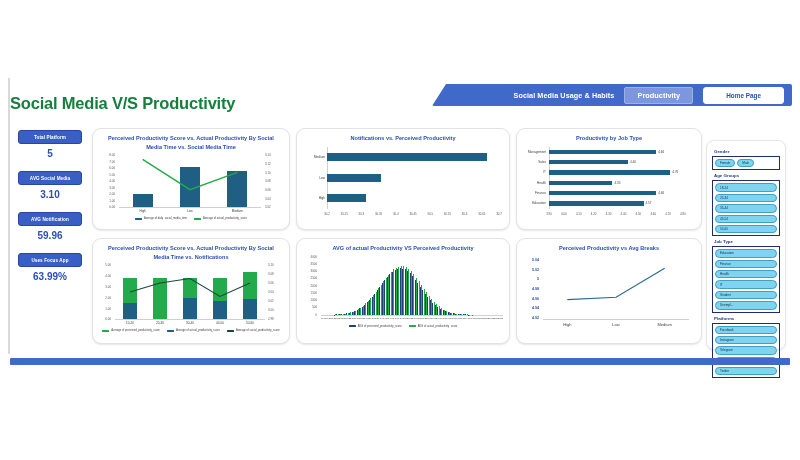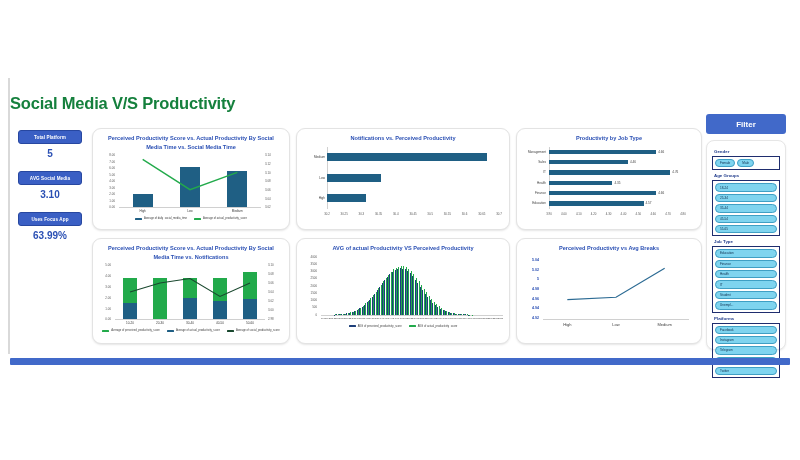--- a/index.html
+++ b/index.html
@@ -97,32 +97,42 @@
 </head>
 <body>
 
 <div id="app">
 
   <div class="canvas"></div>
   <div class="canvas-left-rule"></div>
 
   <div class="page-title">Social Media V/S Productivity</div>
 
+  <div class="nav-band">
+    <div class="nav-inner">
+      <div class="nav-label">Social Media Usage &amp; Habits</div>
+      <div class="nav-tab">Productivity</div>
+      <div class="nav-home">Home Page</div>
+    </div>
+  </div>
   <div class="nav-notch"></div>
 
-  <div class="filter-btn">Filter</div>
 
   <div class="kpi-col" id="kpi-col">
       <div class="kpi">
         <div class="kpi-head">Total Platform</div>
         <div class="kpi-val">5</div>
       </div>
       <div class="kpi">
         <div class="kpi-head">AVG Social Media</div>
         <div class="kpi-val">3.10</div>
+      </div>
+      <div class="kpi">
+        <div class="kpi-head">AVG Notification</div>
+        <div class="kpi-val">59.96</div>
       </div>
       <div class="kpi">
         <div class="kpi-head">Uses Focus App</div>
         <div class="kpi-val">63.99%</div>
       </div>
     </div>
 
   <div class="card" style="left:92px;top:128px;width:196px;height:100px;">
     <div class="card-title">Perceived Productivity Score vs. Actual Productivity By Social Media Time vs. Social Media Time</div>
     <div class="plot" id="plot-0" style="height:66px;">

